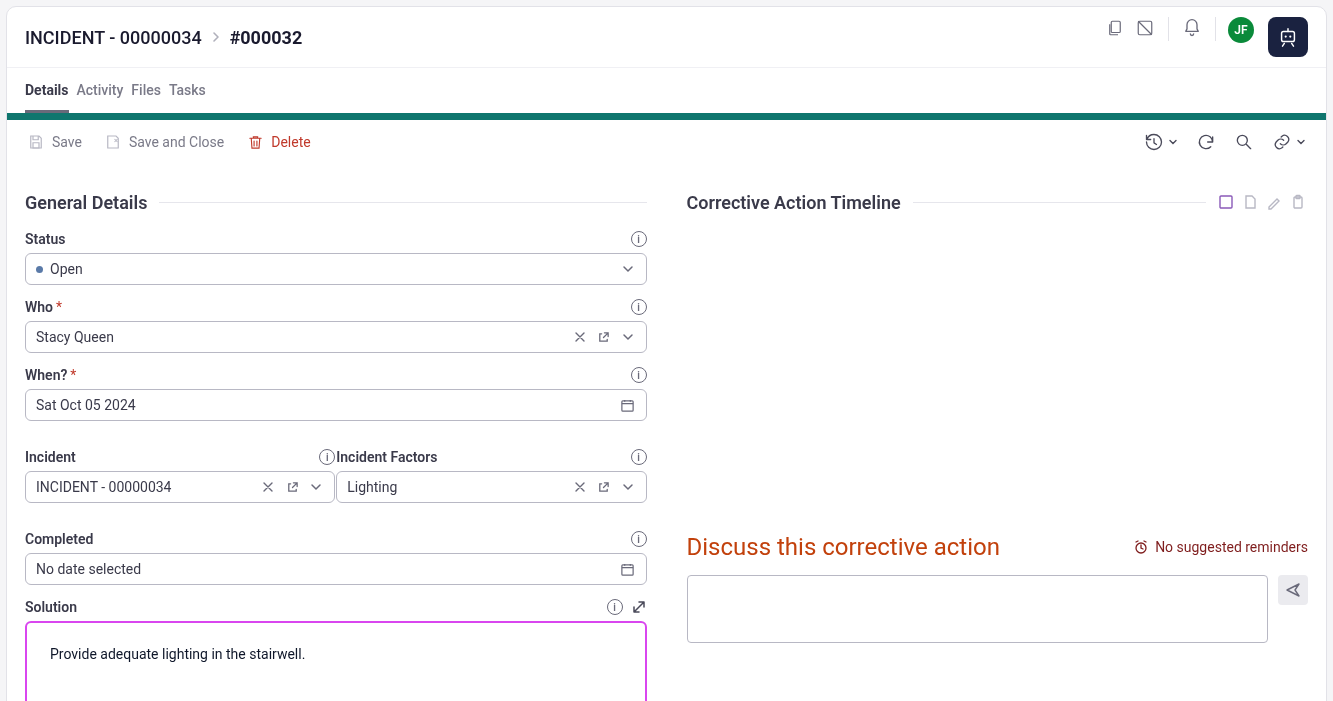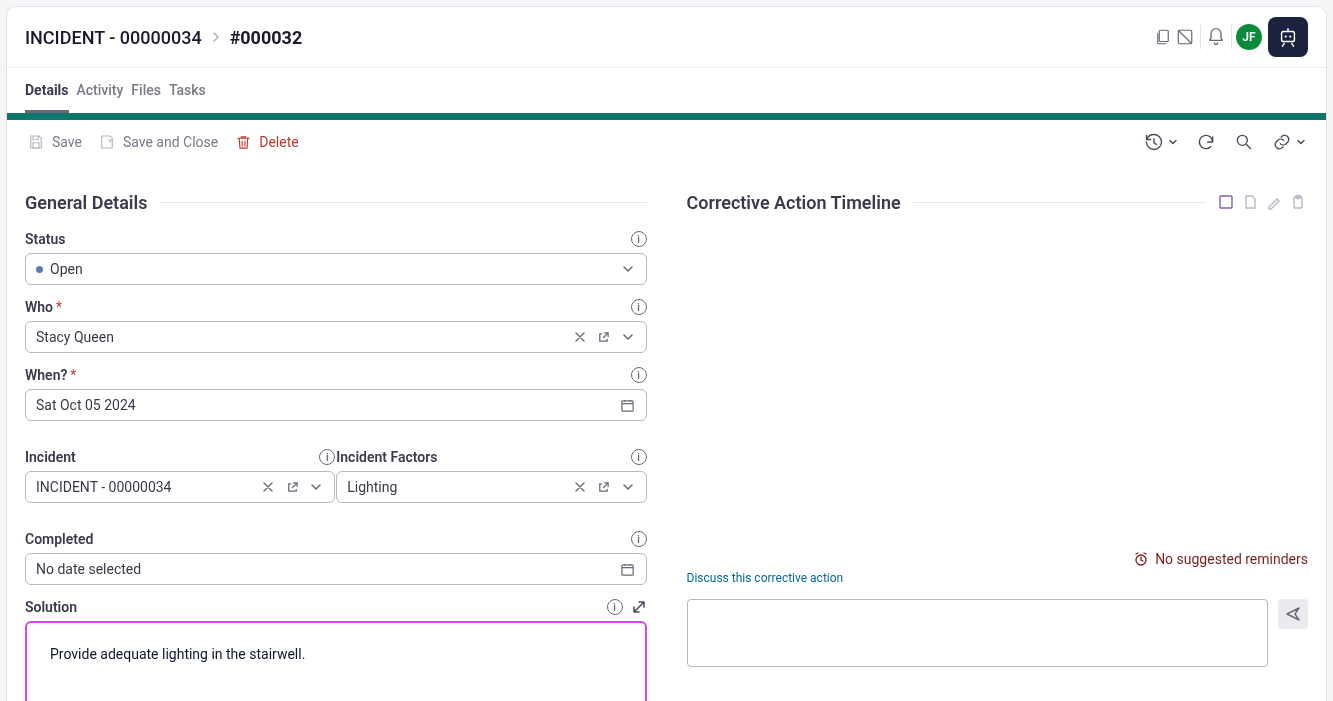--- a/index.html
+++ b/index.html
@@ -2,31 +2,31 @@
 <html><head>
 <meta charset="utf-8">
 <style>
 * { box-sizing: border-box; margin: 0; padding: 0; font-family: -apple-system, BlinkMacSystemFont, 'Segoe UI', Roboto, sans-serif; }
 body { background: #f5f5f7; padding: 6px; color: #2a2a3a; font-size: 14px; }
 .page { background: #fff; border: 1px solid #e2e2e8; border-radius: 10px; }
 .header { display: flex; align-items: center; padding: 10px 18px; border-bottom: 1px solid #f0f0f4; }
 .breadcrumb { display: flex; align-items: center; gap: 10px; font-size: 18px; font-weight: 500; color: #1a1a2e; }
 .breadcrumb .crumb-current { font-weight: 700; }
 .breadcrumb-sep { color: #b0b0bb; }
-.header-right { margin-left: auto; display: flex; align-items: center; }
+.header-right { margin-left: auto; display: flex; gap: 8px; }
 .hdr-icon { width: 22px; height: 22px; display: flex; align-items: center; justify-content: center; color: #6a6a7a; cursor: pointer; }
 .hdr-sep { width: 1px; height: 24px; background: #e2e2e8; margin: 0 4px; }
 .avatar { width: 26px; height: 26px; border-radius: 50%; background: #0a8a3a; color: #fff; font-size: 12px; font-weight: 600; display: flex; align-items: center; justify-content: center; cursor: pointer; }
 .bot-btn { width: 40px; height: 40px; background: #1a2240; border-radius: 8px; display: flex; align-items: center; justify-content: center; color: #fff; cursor: pointer; margin-left: 6px; }
 
 .tabbar { display: flex; gap: 8px; padding: 0 18px; border-bottom: 7px solid #0f766e; }
 .tab { padding: 14px 0 12px; color: #7a7a88; font-size: 14px; font-weight: 500; cursor: pointer; border-bottom: 3px solid transparent; }
 .tab.active { color: #3a3a4a; font-weight: 700; border-bottom-color: #6a6a7a; }
 
-.toolbar { display: flex; align-items: center; padding: 12px 20px; gap: 16px; }
+.toolbar { display: flex; align-items: center; padding: 12px 20px; gap: 22px; }
 .tb-btn { display: flex; align-items: center; gap: 7px; font-size: 14px; color: #7a7a88; cursor: pointer; }
 .tb-btn .tb-ico { width: 18px; height: 18px; display: flex; align-items: center; justify-content: center; }
 .tb-btn.delete { color: #c0392b; }
 .toolbar-right { margin-left: auto; display: flex; align-items: center; gap: 18px; }
 .tbr-item { display: flex; align-items: center; gap: 4px; color: #4a4a5a; cursor: pointer; }
 
 .content { display: flex; gap: 40px; padding: 10px 18px 18px; }
 .col { flex: 1; min-width: 0; }
 .section-header { display: flex; align-items: center; gap: 12px; margin: 18px 0 18px; }
 .section-title { font-size: 18px; font-weight: 600; color: #3a3a4a; white-space: nowrap; }
@@ -45,21 +45,21 @@
 .control { display: flex; align-items: center; border: 1px solid #b8b8c4; border-radius: 6px; padding: 7px 10px; font-size: 14px; color: #3a3a4a; background: #fff; }
 .control .val { flex: 1; min-width: 0; white-space: nowrap; overflow: hidden; text-overflow: ellipsis; }
 .status-dot { width: 7px; height: 7px; border-radius: 50%; background: #5a7aa8; margin-right: 7px; flex-shrink: 0; }
 .ctrl-ico { width: 16px; height: 16px; color: #6a6a7a; margin-left: 8px; cursor: pointer; flex-shrink: 0; display: flex; align-items: center; justify-content: center; }
 .two-col { display: flex; gap: 1px; }
 .two-col > div { flex: 1; min-width: 0; }
 .textarea-wrap { border: 2px solid #d946ef; border-radius: 6px; padding: 23px; min-height: 90px; font-size: 14px; color: #0f172a; }
 
 .discuss { margin-top: 320px; }
 .discuss-header { display: flex; align-items: center; margin-bottom: 14px; }
-.discuss-title { font-size: 12px; color: #0369a1; margin-top: 38px; }
+.discuss-title { font-size: 24px; color: #c2410c; }
 .reminders { margin-left: auto; display: flex; align-items: center; gap: 6px; color: #7f1d1d; font-size: 14px; cursor: pointer; }
 .discuss-input-row { display: flex; gap: 10px; }
 .discuss-input { flex: 1; border: 1px solid #b8b8c4; border-radius: 4px; min-height: 68px; }
 .send-btn { width: 30px; height: 30px; background: #ebebef; border-radius: 4px; display: flex; align-items: center; justify-content: center; cursor: pointer; color: #6a6a7a; }
 svg { display: block; }
 </style>
 </head>
 <body>
 
 <div class="page">

